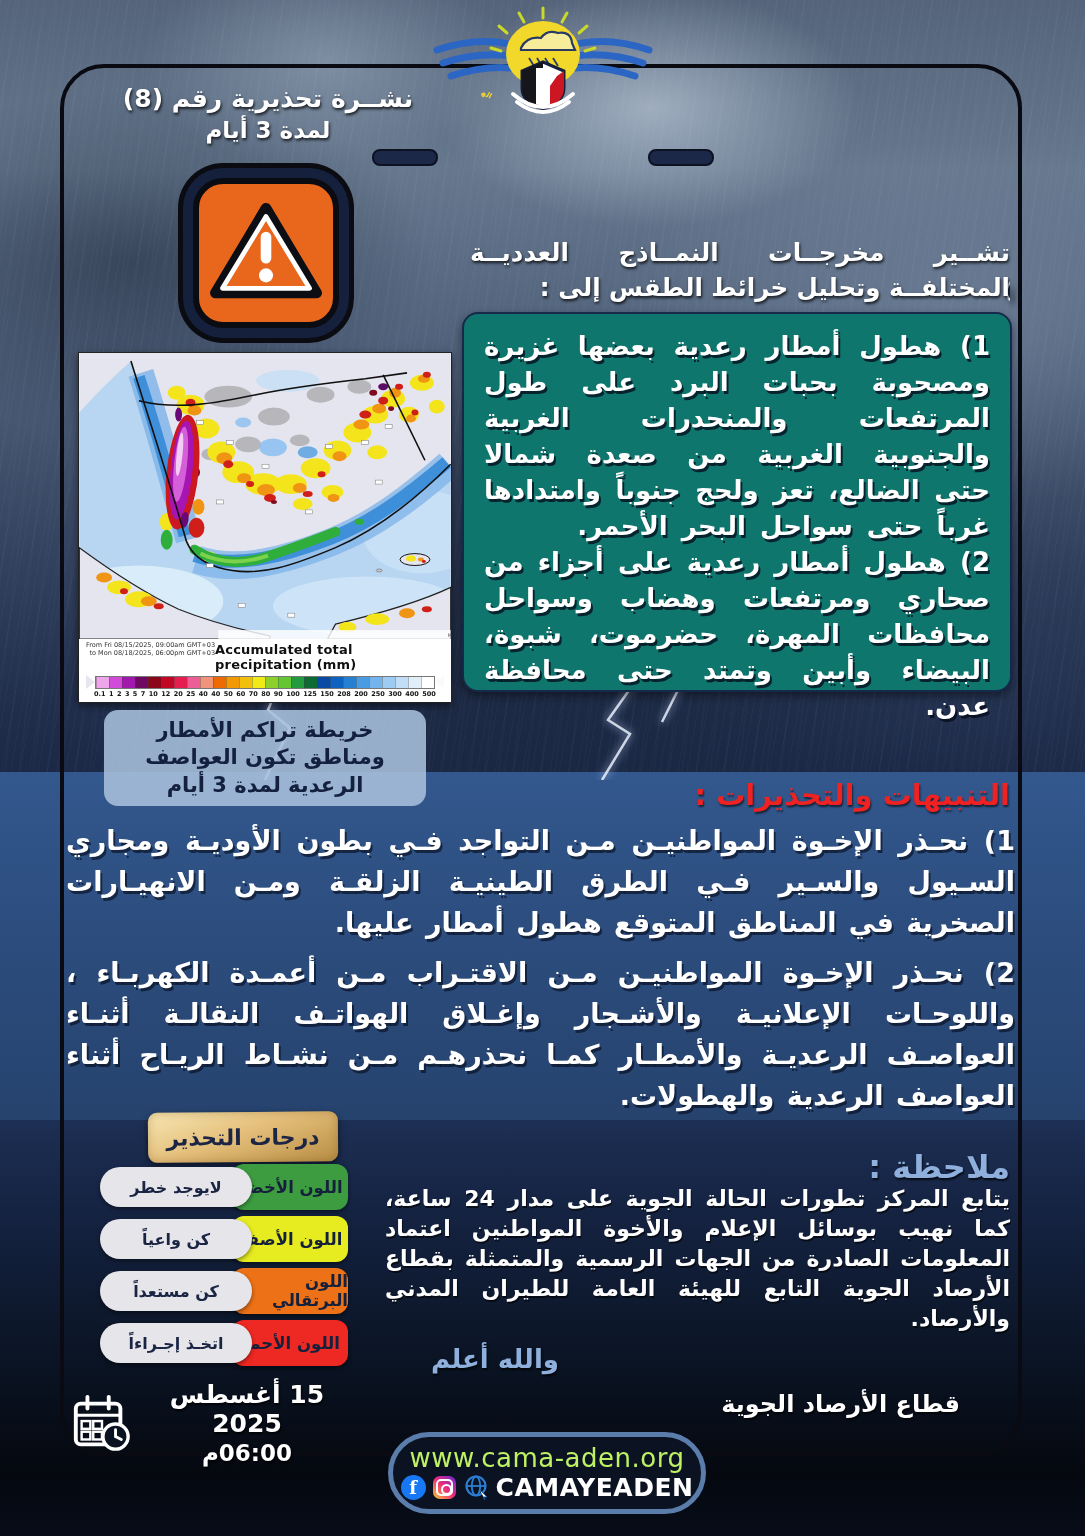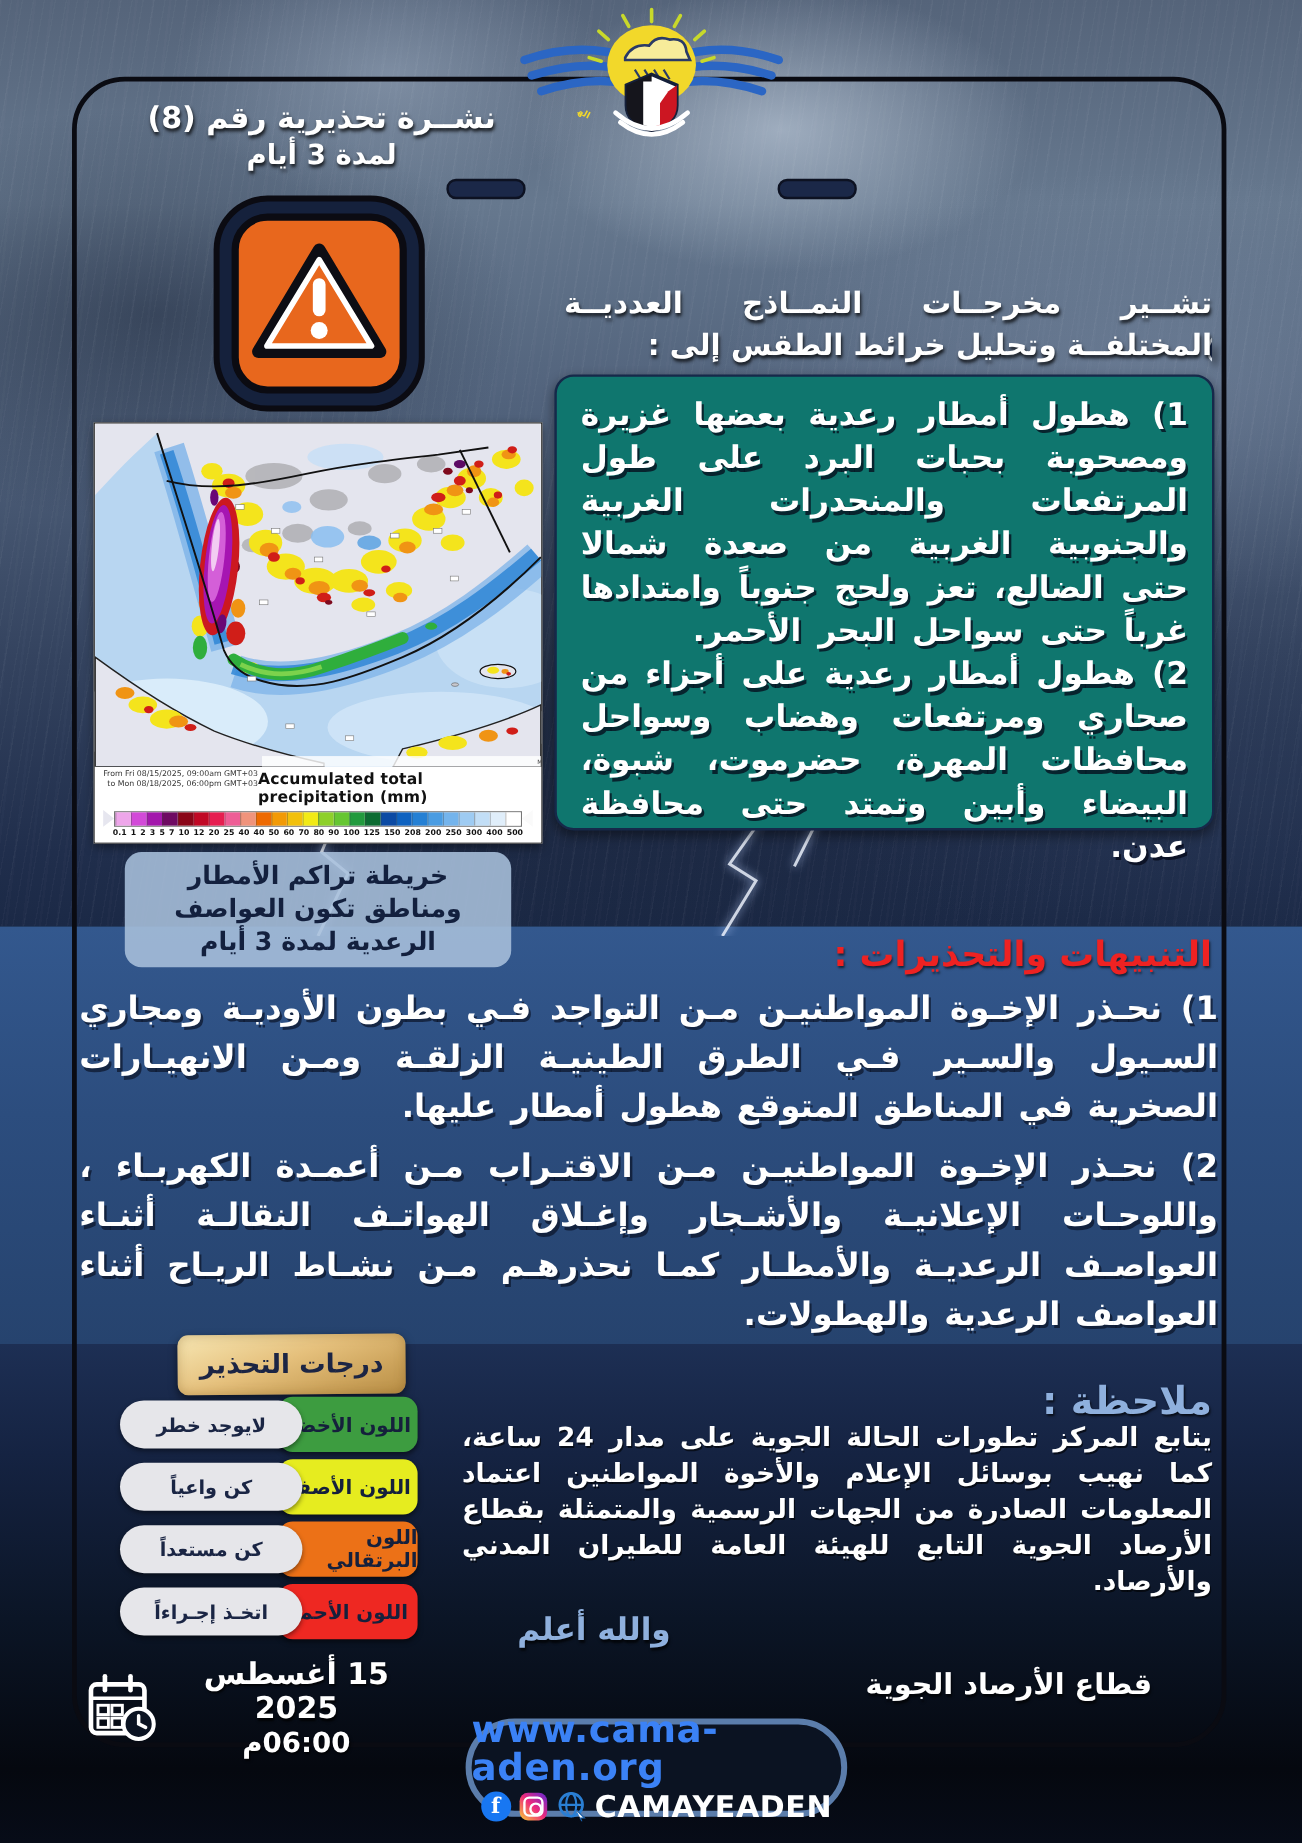--- a/index.html
+++ b/index.html
@@ -101,21 +101,21 @@
   .sector{position:absolute;right:125px;top:1390px;z-index:2;color:#fff;font-weight:bold;
     font-size:24px;direction:rtl;text-shadow:1px 2px 2px rgba(0,0,0,.7);}
   .datebox{position:absolute;left:70px;top:1380px;width:286px;z-index:2;display:flex;
     flex-direction:row-reverse;align-items:center;gap:6px;direction:rtl;}
   .datebox .txt{flex:1;text-align:center;color:#fff;font-weight:bold;direction:rtl;
     text-shadow:1px 2px 2px rgba(0,0,0,.8);}
   .datebox .d1{font-size:25px;} .datebox .d2{font-size:23px;margin-top:2px;}
   .site-pill{position:absolute;left:388px;top:1432px;width:318px;height:82px;z-index:2;
     background:#0b1322;border:5px solid #5b7dab;border-radius:42px;
     display:flex;flex-direction:column;align-items:center;justify-content:center;gap:2px;}
-  .site-url{color:#3b82f6;font-weight:bold;font-size:31px;letter-spacing:.5px;direction:ltr;line-height:1;}
+  .site-url{color:#bef264;font-weight:normal;font-size:26px;letter-spacing:.5px;direction:ltr;line-height:1;}
   .site-social{display:flex;align-items:center;gap:7px;direction:ltr;}
   .ic-fb{width:25px;height:25px;border-radius:50%;background:#1877f2;color:#fff;font-weight:bold;
     font-size:18px;display:flex;align-items:center;justify-content:center;font-family:"DejaVu Serif",serif;}
   .ic-ig{width:23px;height:23px;border-radius:7px;position:relative;
     background:linear-gradient(45deg,#f9ce34 0%,#ee2a7b 50%,#6228d7 100%);}
   .ic-ig::before{content:"";position:absolute;inset:3px;border:2px solid #fff;border-radius:5px;}
   .ic-ig::after{content:"";position:absolute;left:8px;top:8px;width:7px;height:7px;border:2px solid #fff;border-radius:50%;}
   .site-handle{color:#fff;font-weight:bold;font-size:25px;letter-spacing:.5px;}
 </style>
 </head>

